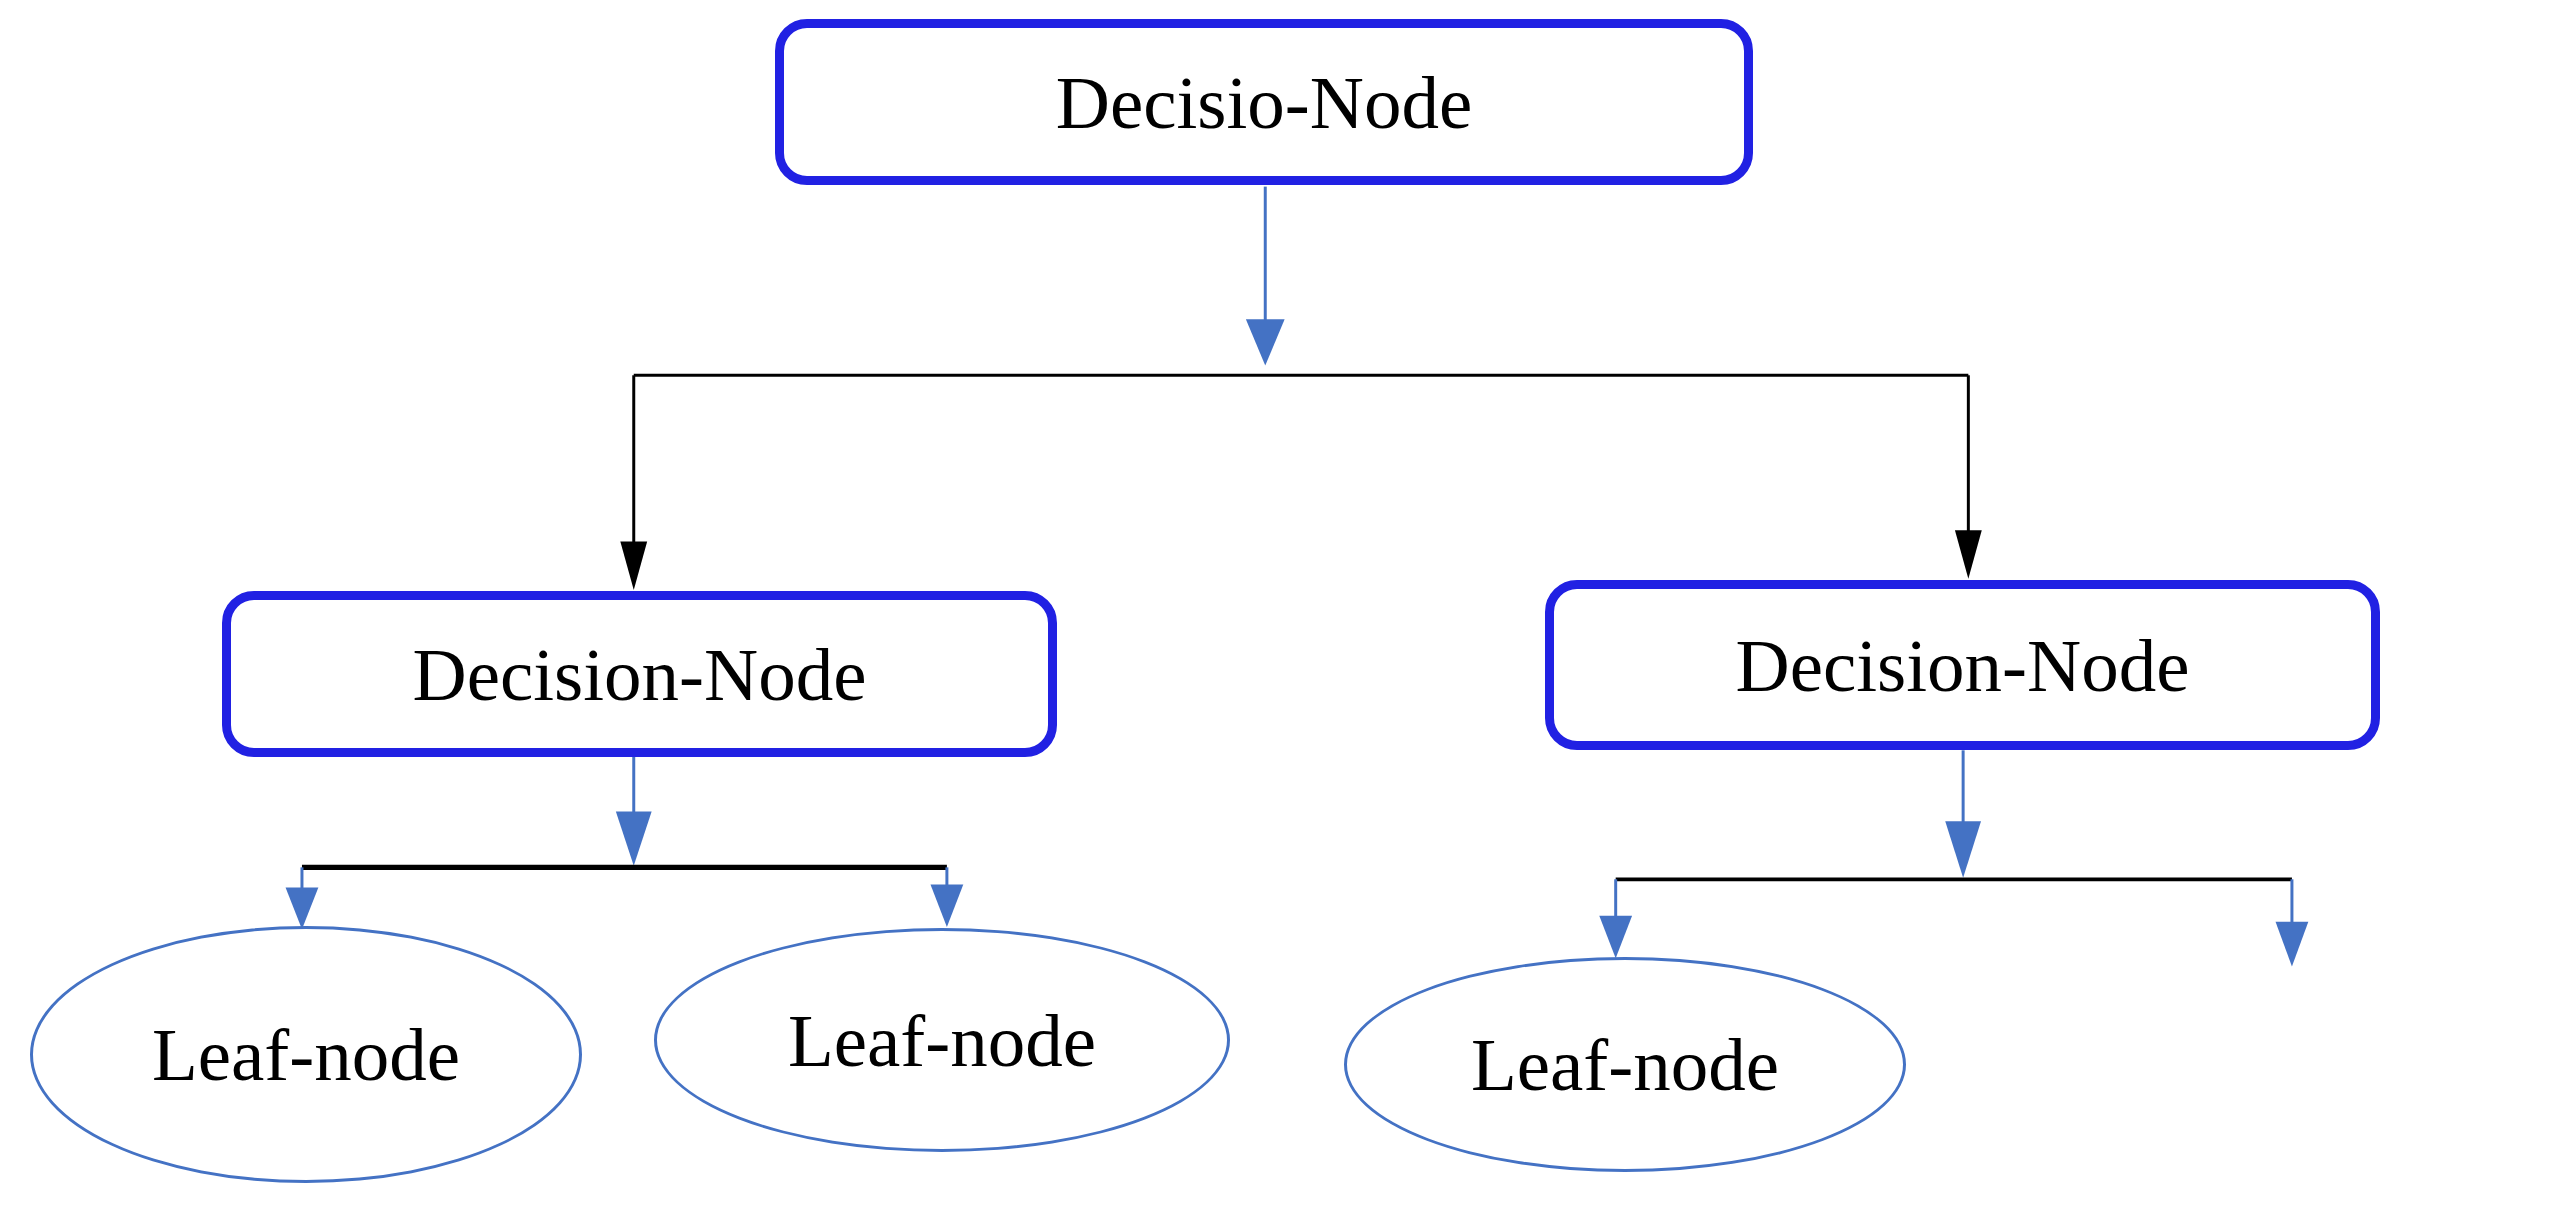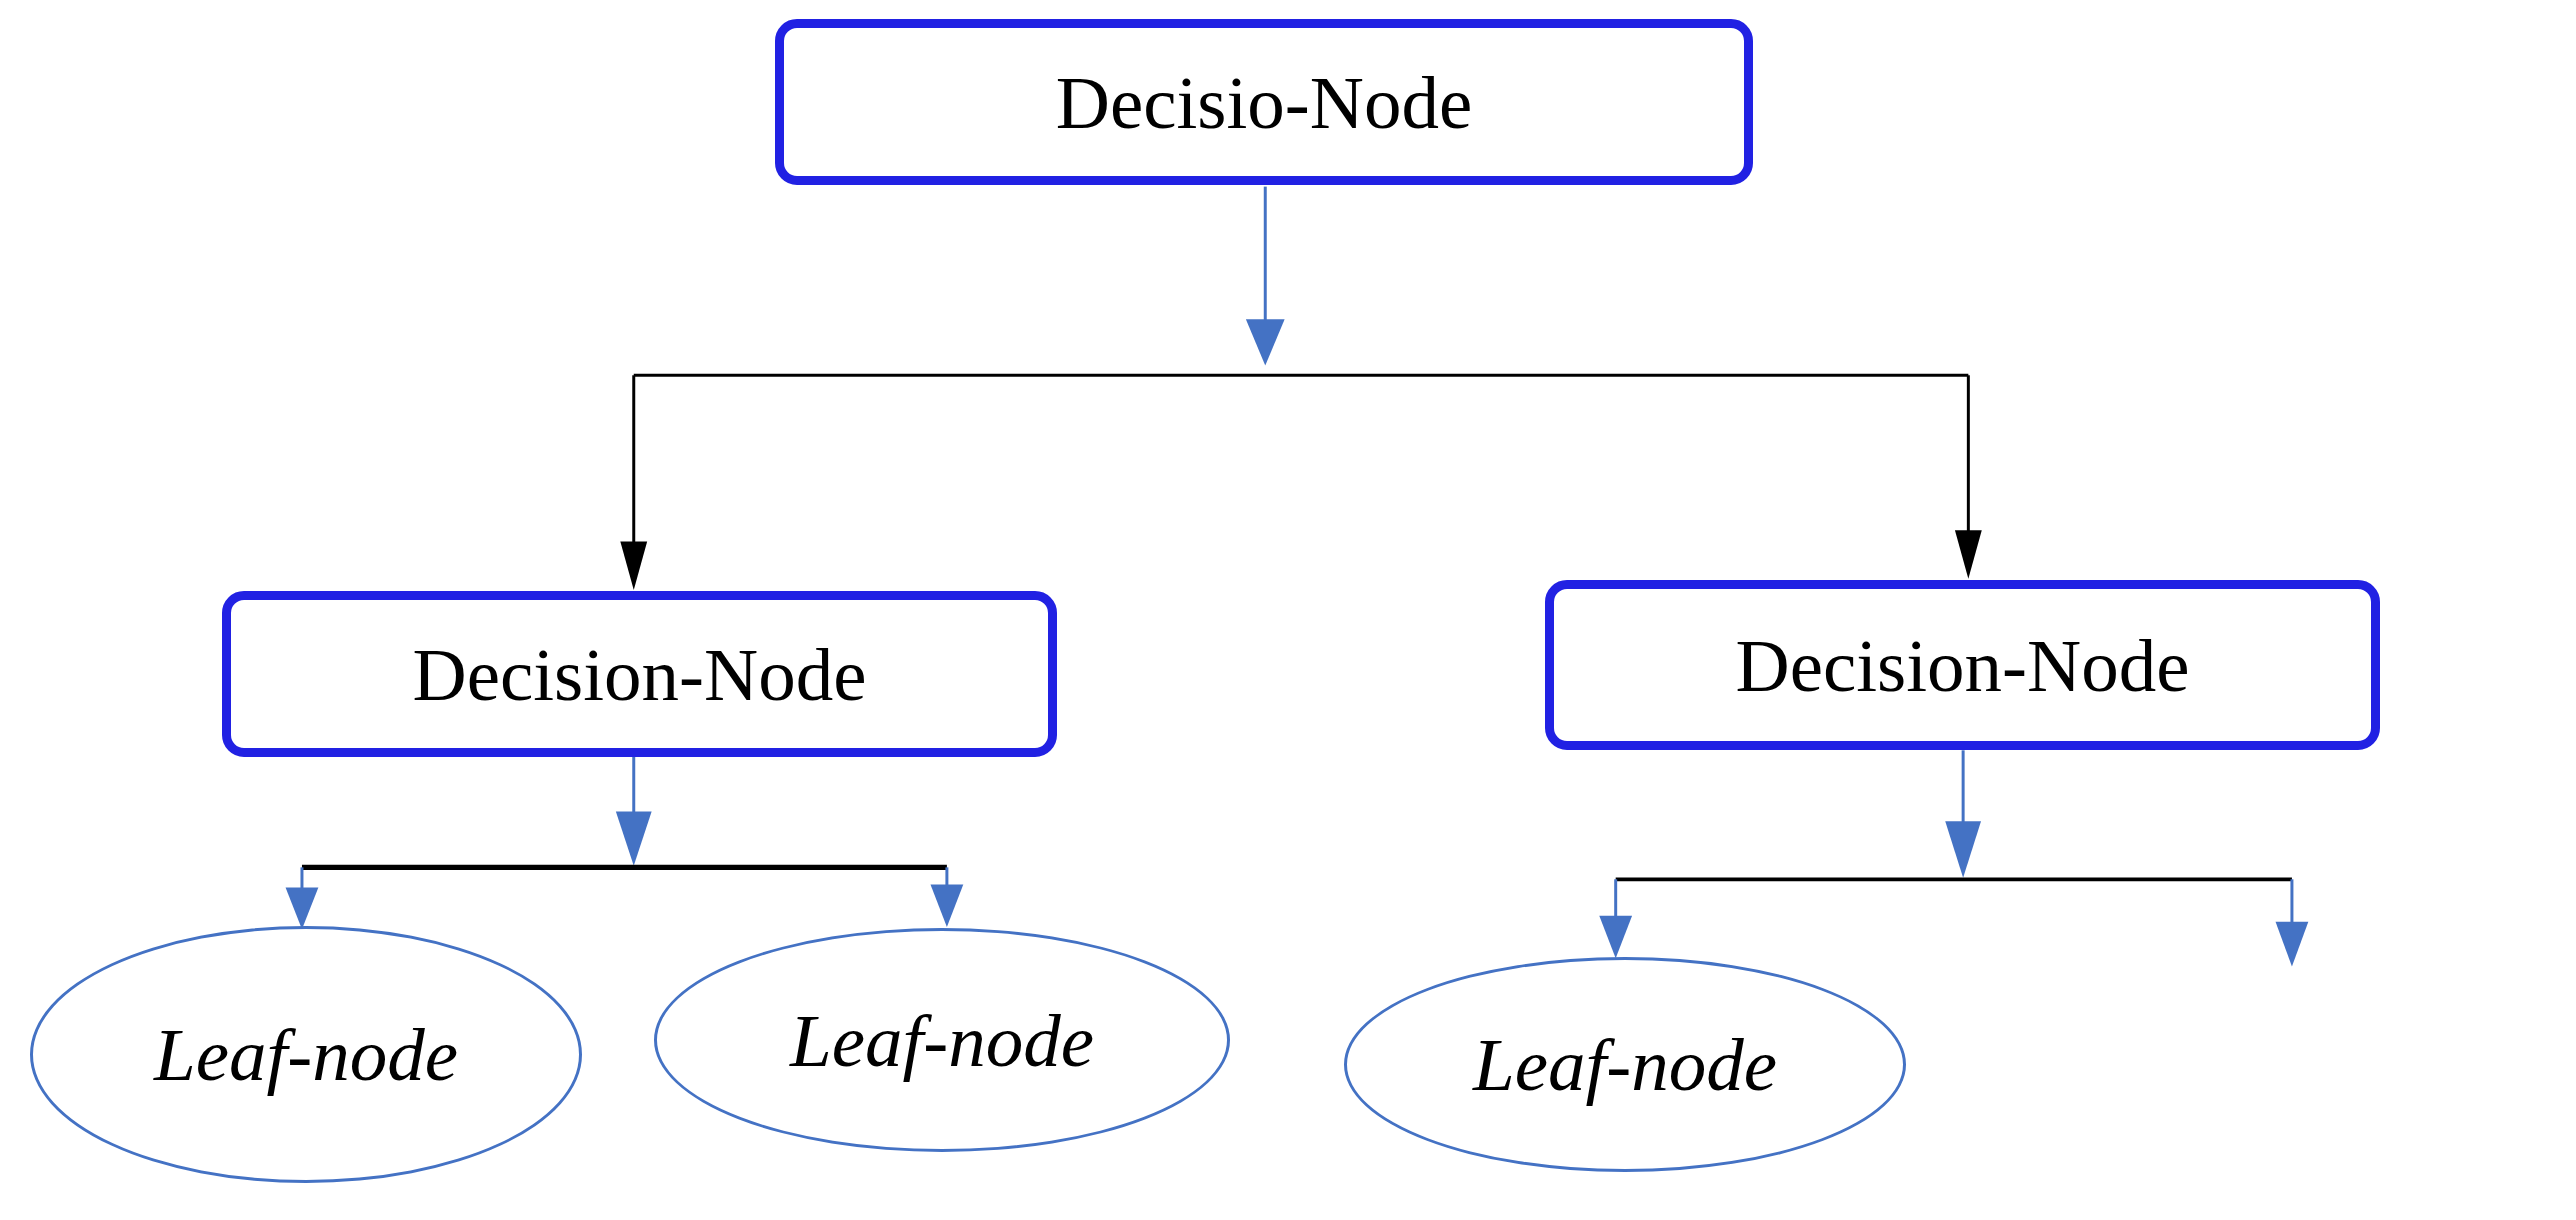--- a/index.html
+++ b/index.html
@@ -27,26 +27,25 @@
     box-sizing:border-box;
     background:#ffffff;
     color:var(--label-text);
     font-size:75px;
     line-height:1;
     white-space:nowrap;
     text-align:center;
   }
   .box{
     border:9.7px solid var(--node-box-border);
-    border-radius:22px;
+    border-radius:32px;
   }
   .ellipse{
     border:3.7px solid var(--ellipse-border);
     border-radius:50%;
-    font-style:italic;
   }
   #root-box   {left:775px; top:19.4px;   width:978px; height:166px;}
   #left-box   {left:222px;  top:591px;  width:835px; height:166px;}
   #right-box  {left:1545px; top:580px;  width:835px; height:170px;}
   #leaf-1     {left:30px;   top:926px; width:552px;  height:257px;}
   #leaf-2     {left:654px;  top:928px; width:576px;  height:224px;}
   #leaf-3     {left:1344px; top:957px; width:562px;  height:215px;}
   #leaf-4     {left:1965px; top:966px; width:552px;  height:230px;}
   svg.connectors{
     position:absolute;

